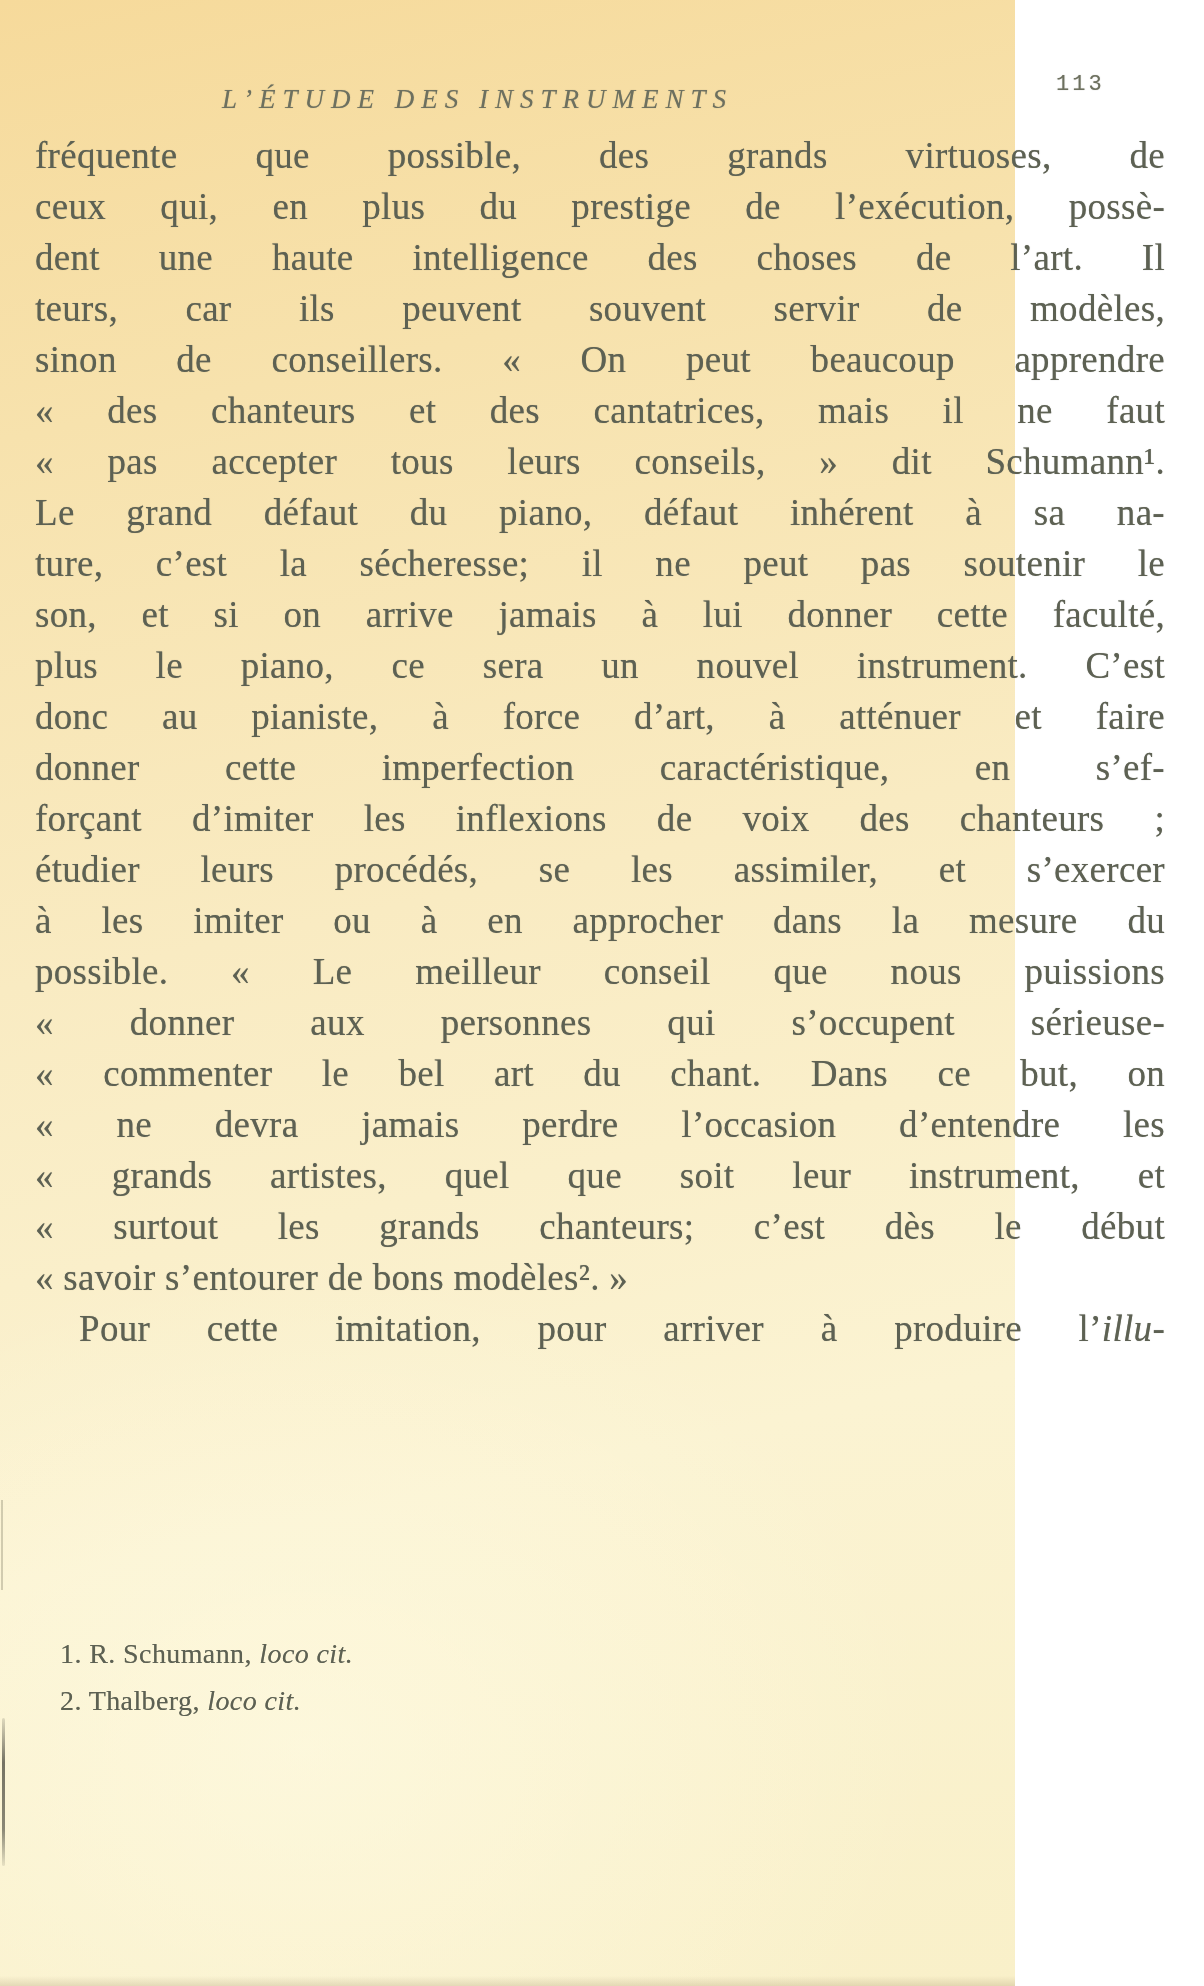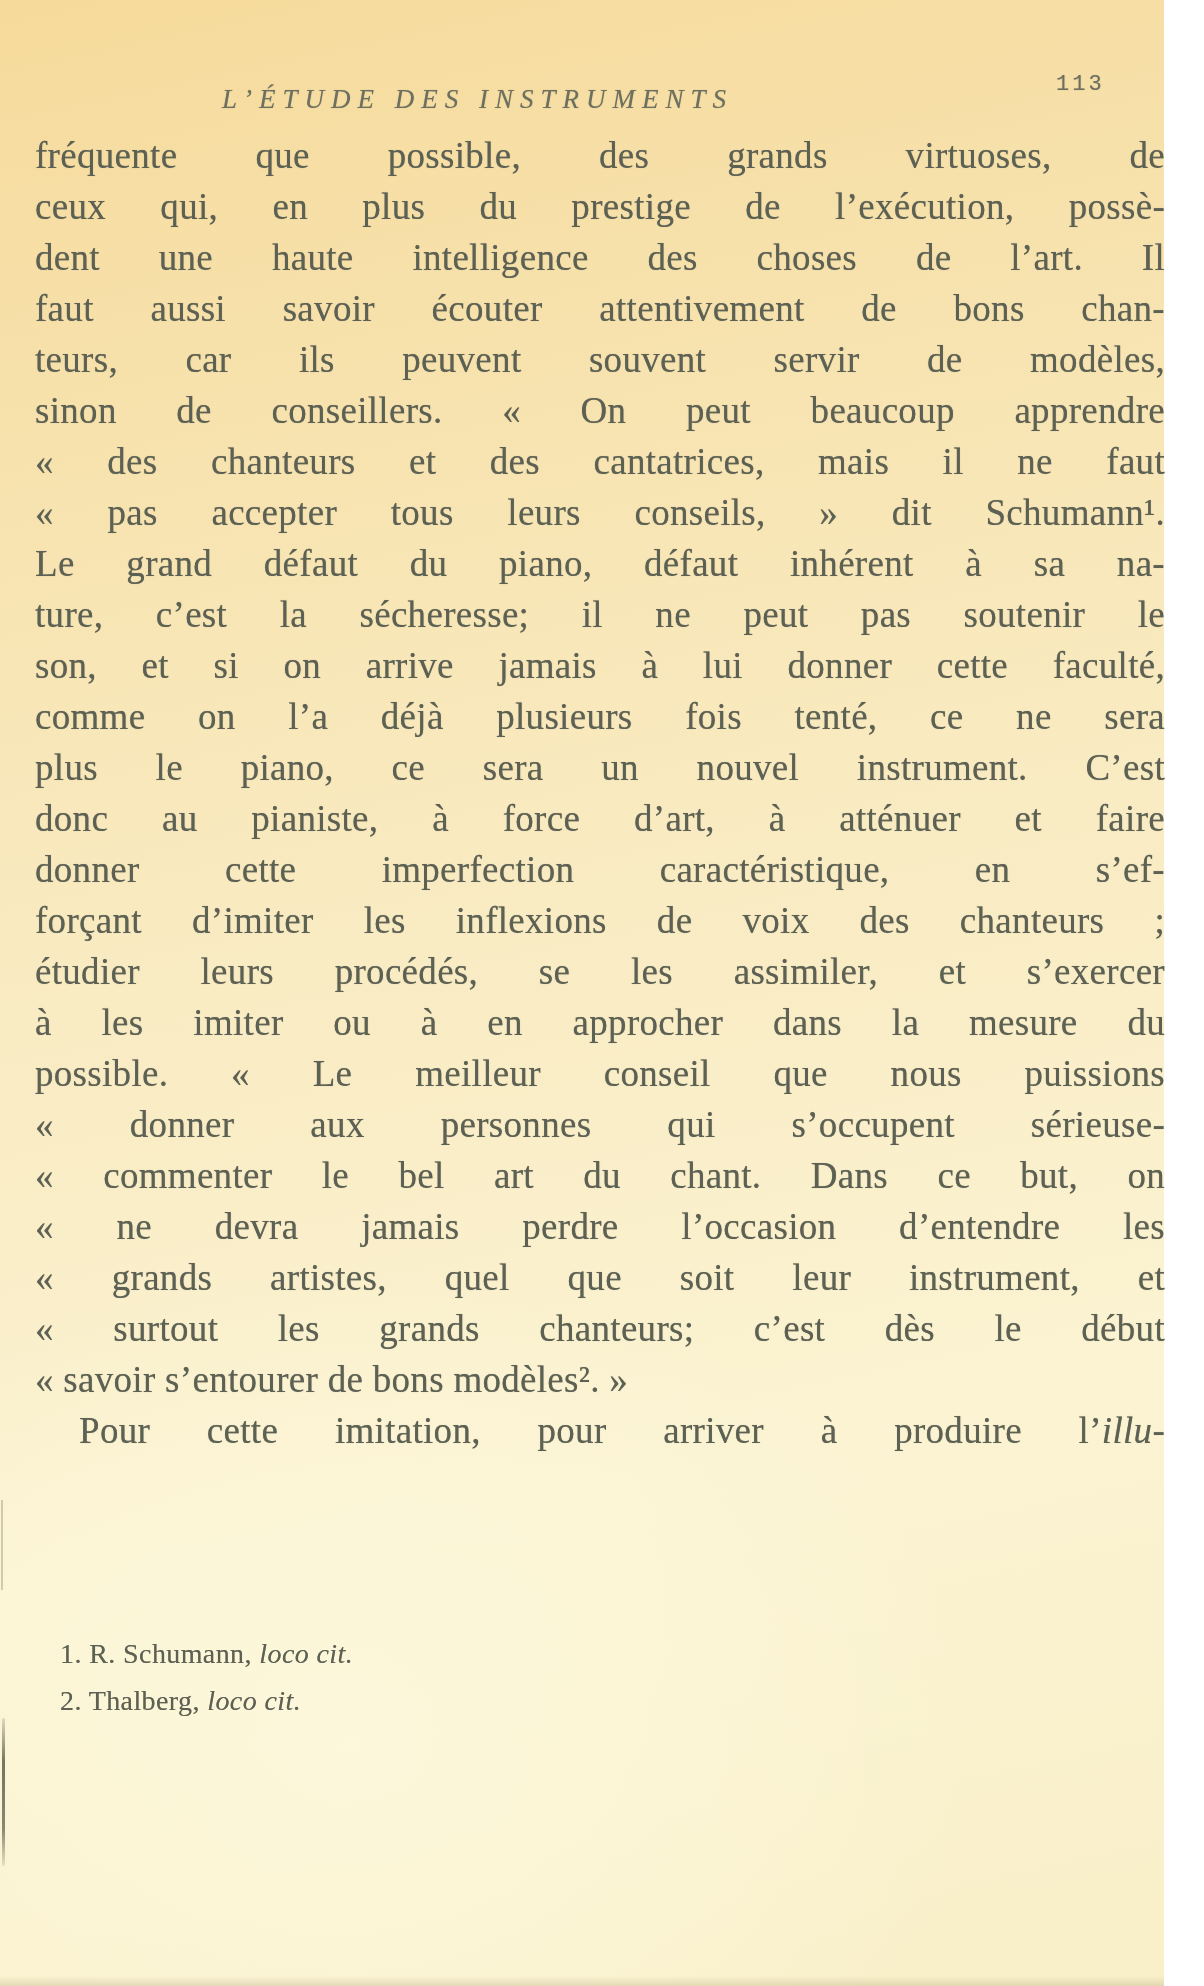--- a/index.html
+++ b/index.html
@@ -7,21 +7,21 @@
     padding: 0;
   }
   body {
     width: 1204px;
     height: 1986px;
     overflow: hidden;
     font-family: "Liberation Serif", "DejaVu Serif", serif;
   }
   .page {
     position: relative;
-    width: 1164px;
+    width: 1015px;
     height: 1986px;
     background:
       radial-gradient(ellipse 900px 700px at 30% 88%, rgba(255,252,230,0.55), rgba(255,252,230,0) 70%),
       linear-gradient(168deg, #f6da9b 0%, #f7e2ad 20%, #f9ebc2 45%, #fbf3d2 72%, #f9f0c9 100%);
   }
   .page::after {
     content: "";
     position: absolute;
     left: 0; right: 0; bottom: 0;
     height: 10px;
@@ -117,29 +117,27 @@
   <div class="edge-mark"></div>
   <div class="edge-mark-faint"></div>
 
   <div class="running-head">L’ÉTUDE DES INSTRUMENTS</div>
   <div class="folio">113</div>
 
   <div class="text-block">
     <div class="line">fréquente que possible, des grands virtuoses, de</div>
     <div class="line">ceux qui, en plus du prestige de l’exécution, possè-</div>
     <div class="line">dent une haute intelligence des choses de l’art. Il</div>
-    <div class="line">faut aussi savoir écouter attentivement de bons chan-</div>
     <div class="line">teurs, car ils peuvent souvent servir de modèles,</div>
     <div class="line">sinon de conseillers. « On peut beaucoup apprendre</div>
     <div class="line">« des chanteurs et des cantatrices, mais il ne faut</div>
     <div class="line">« pas accepter tous leurs conseils, » dit Schumann¹.</div>
     <div class="line">Le grand défaut du piano, défaut inhérent à sa na-</div>
     <div class="line">ture, c’est la sécheresse; il ne peut pas soutenir le</div>
     <div class="line">son, et si on arrive jamais à lui donner cette faculté,</div>
-    <div class="line">comme on l’a déjà plusieurs fois tenté, ce ne sera</div>
     <div class="line">plus le piano, ce sera un nouvel instrument. C’est</div>
     <div class="line">donc au pianiste, à force d’art, à atténuer et faire</div>
     <div class="line">donner cette imperfection caractéristique, en s’ef-</div>
     <div class="line">forçant d’imiter les inflexions de voix des chanteurs ;</div>
     <div class="line">étudier leurs procédés, se les assimiler, et s’exercer</div>
     <div class="line">à les imiter ou à en approcher dans la mesure du</div>
     <div class="line">possible. « Le meilleur conseil que nous puissions</div>
     <div class="line">« donner aux personnes qui s’occupent sérieuse-</div>
     <div class="line">« commenter le bel art du chant. Dans ce but, on</div>
     <div class="line">« ne devra jamais perdre l’occasion d’entendre les</div>

